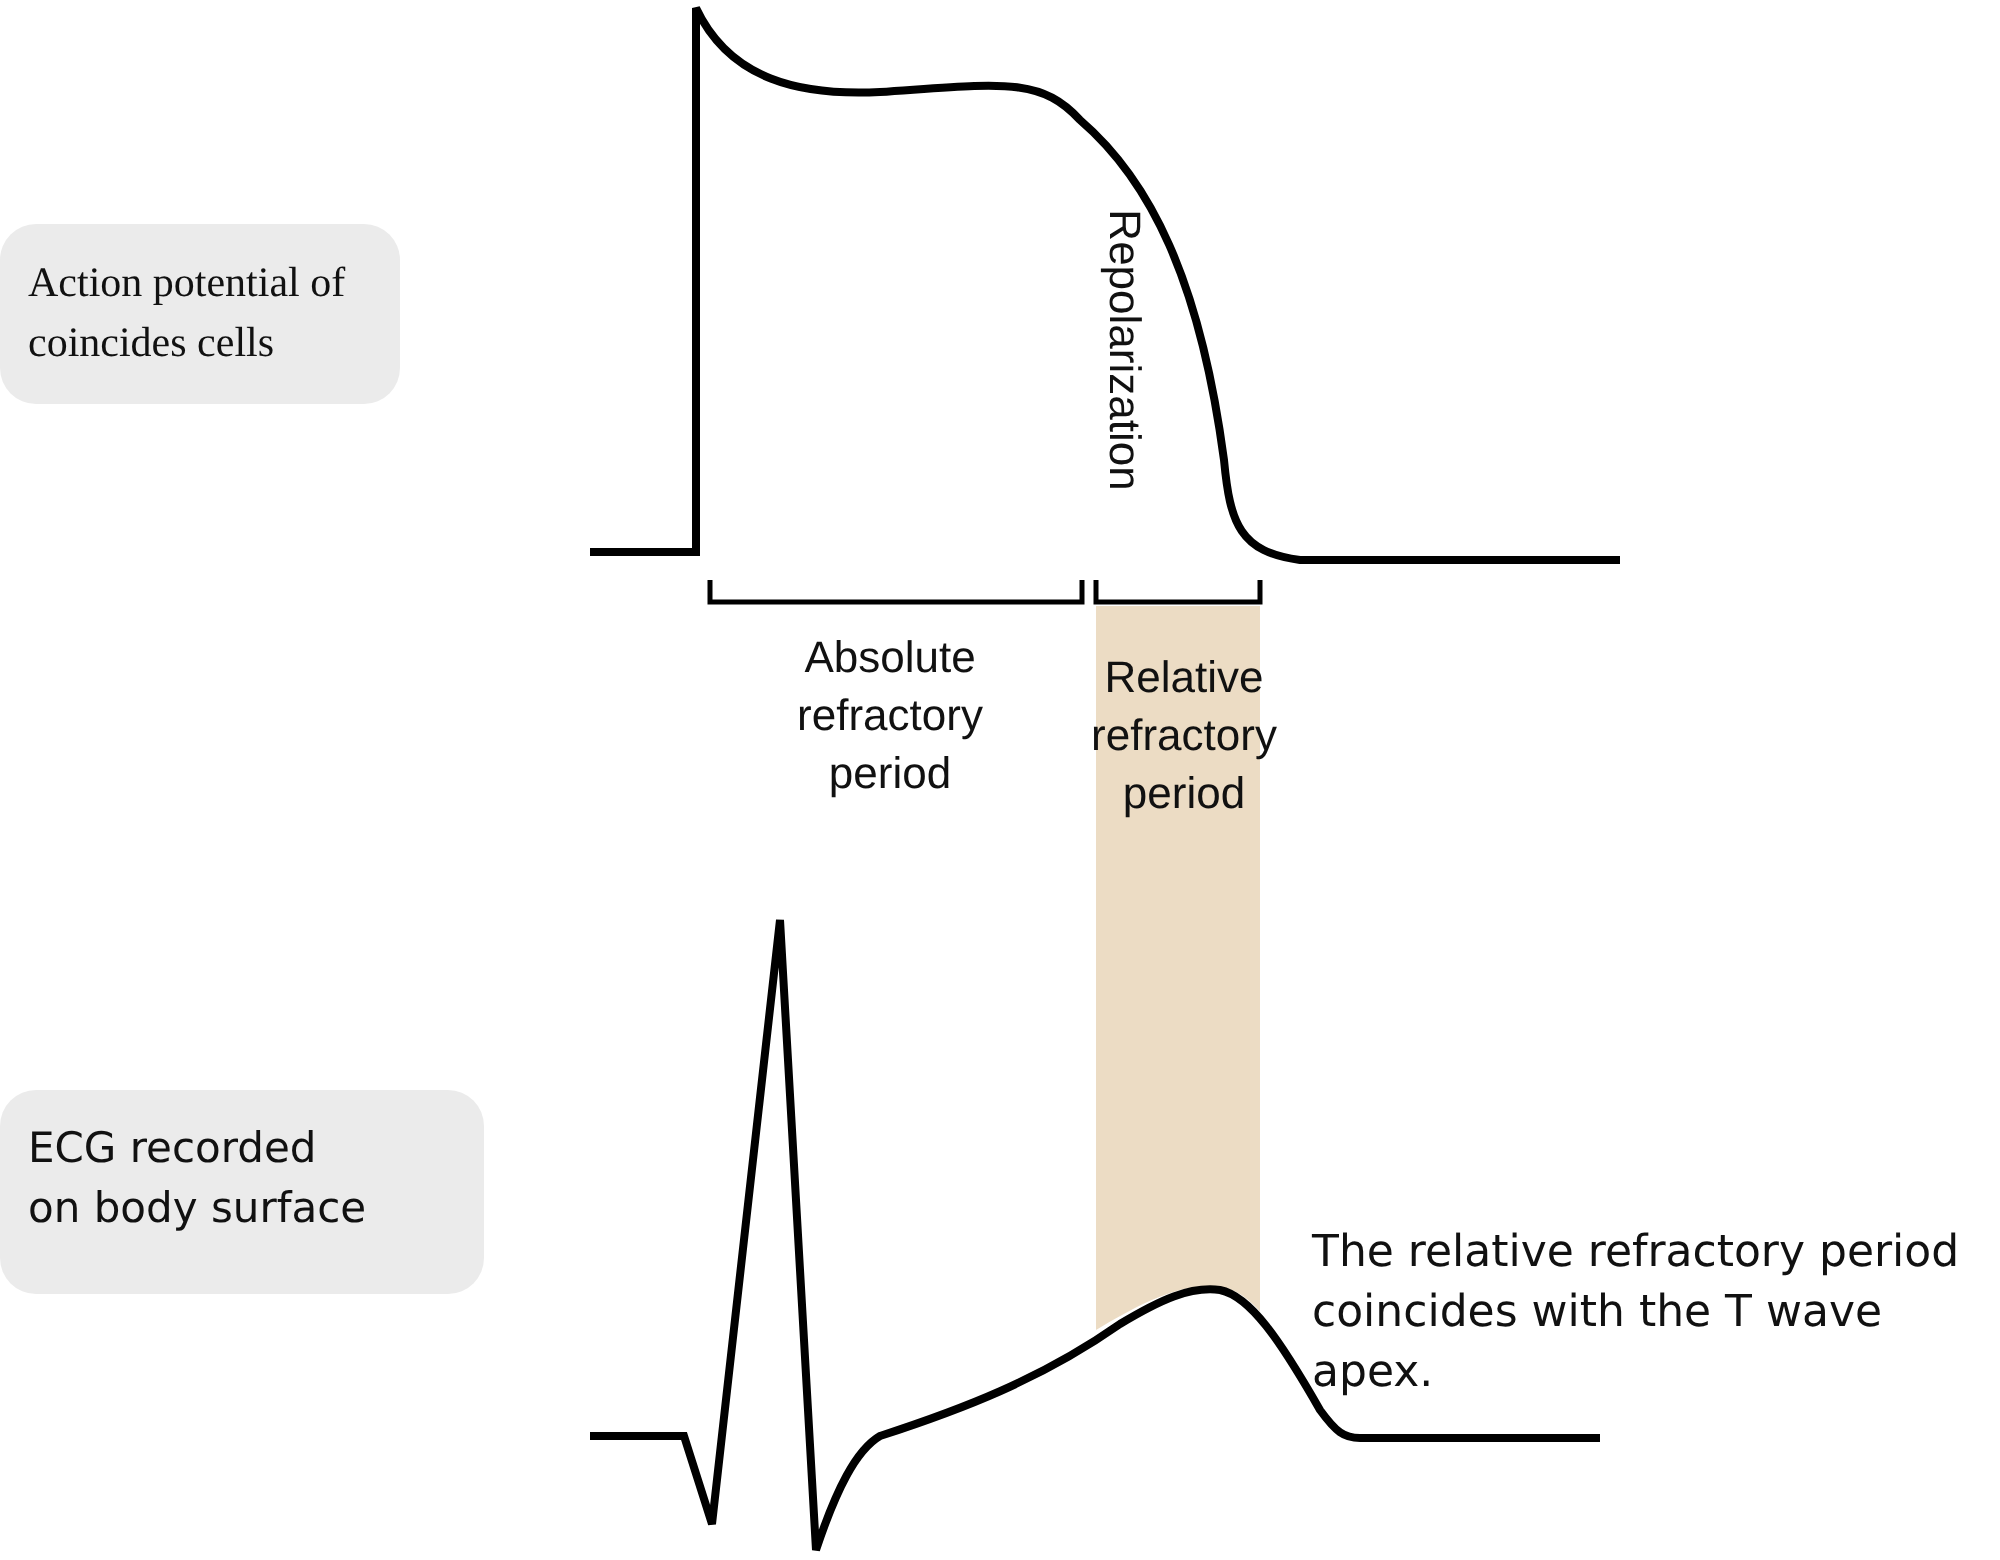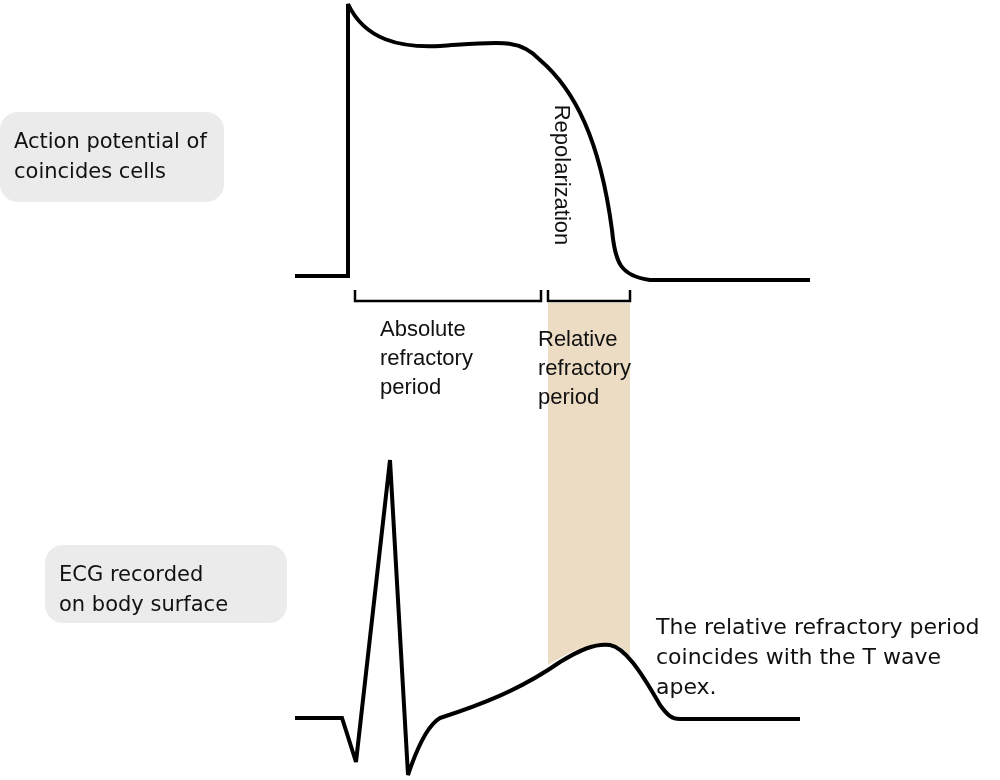--- a/index.html
+++ b/index.html
@@ -1,22 +1,22 @@
 <!DOCTYPE html>
 <html><head>
 <meta charset="utf-8">
 <style>
   html, body { margin: 0; padding: 0; background: #ffffff; }
   body { width: 1000px; height: 780px; position: relative; overflow: hidden;
          font-family: "DejaVu Sans", sans-serif; color: #111; }
   .label-box { position: absolute; background: #ebebeb; border-radius: 18px;
                font-size: 21px; line-height: 30px; padding: 14px 14px; box-sizing: border-box; }
-  #box-ap { left: 0; top: 112px; width: 224px; height: 90px; }
-  #box-ecg { left: 0; top: 545px; width: 242px; height: 78px; margin-left: 45px; }
-  .centered { position: absolute; text-align: left; font-family: "Liberation Sans", sans-serif;
+  #box-ap { left: 0; top: 112px; width: 200px; height: 90px; font-family: Liberation Serif, serif; }
+  #box-ecg { left: 0; top: 545px; width: 242px; height: 102px; }
+  .centered { position: absolute; text-align: center; font-family: "Liberation Sans", sans-serif;
               font-size: 22px; line-height: 29px; }
   #abs-label { left: 380px; top: 314px; width: 130px; }
   #rel-label { left: 538px; top: 324px; width: 108px; }
   #repol-label { position: absolute; left: 562px; top: 175px; transform: translate(-50%,-50%) rotate(90deg);
                  font-family: "Liberation Sans", sans-serif; font-size: 22px; white-space: nowrap; }
   #annot { position: absolute; left: 656px; top: 612px; font-size: 22px; line-height: 30px; }
   svg { position: absolute; left: 0; top: 0; }
 </style>
 </head>
 <body>

